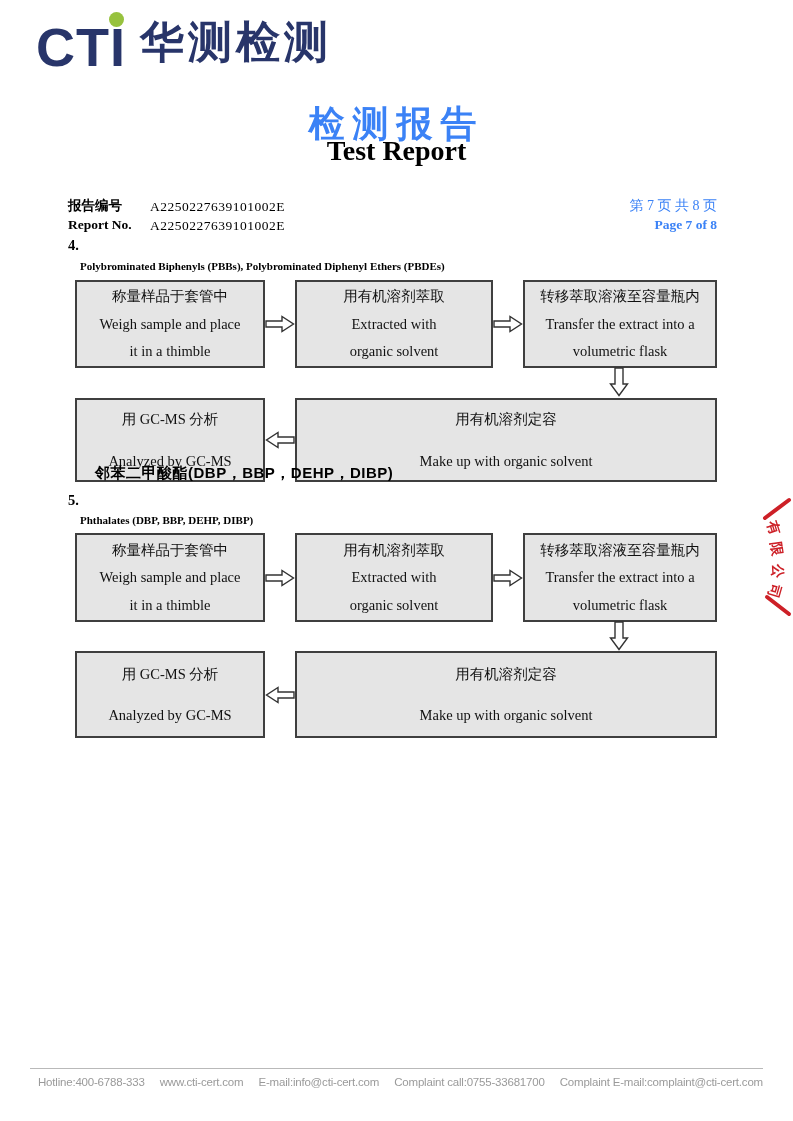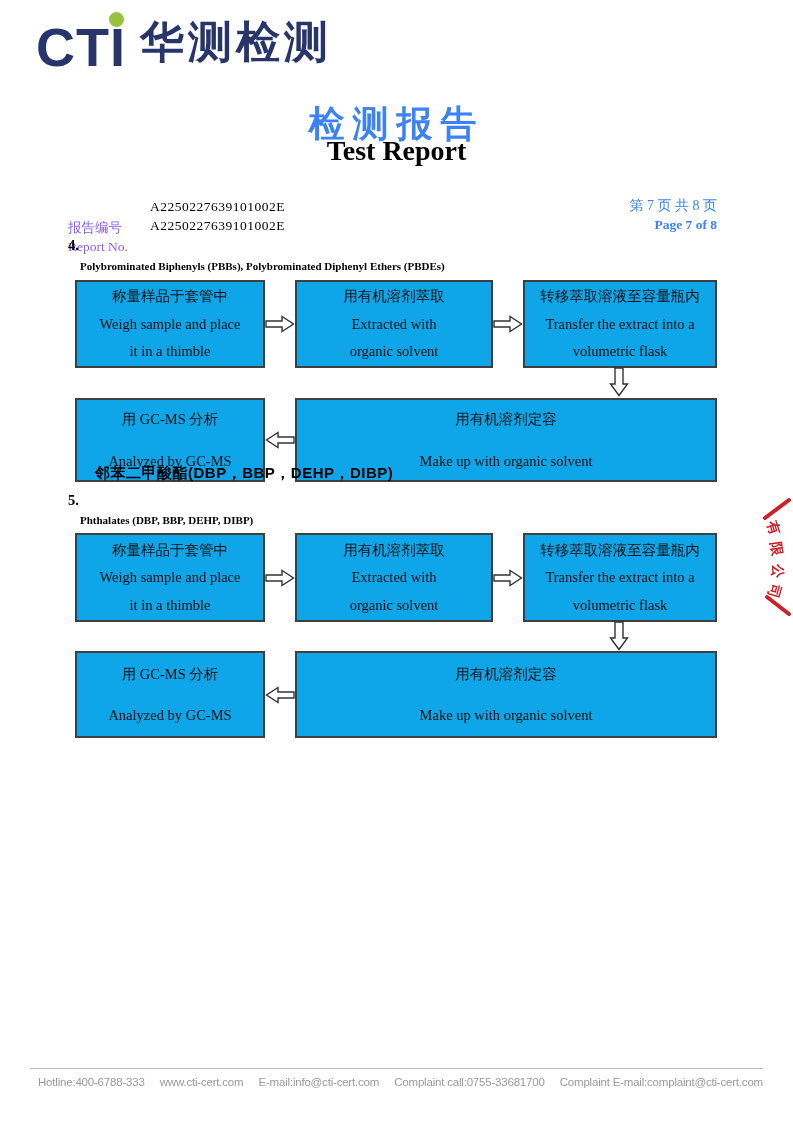--- a/index.html
+++ b/index.html
@@ -36,35 +36,35 @@
     position:absolute; left:0; right:0; top:100px;
     text-align:center; font-size:36px; font-weight:600;
     letter-spacing:8px; color:#3b82f6;
   }
   .title-en {
     position:absolute; left:0; right:0; top:135px;
     text-align:center; font-size:28px; font-weight:bold; color:#000;
   }
 
   
-  .meta-label { position:absolute; left:68px; font-weight:normal; font-size:13.5px; color:#8b5cf6;margin-top:22px; }
+  .meta-label { position:absolute; left:68px; font-weight:bold; font-size:13.5px; color:#000000; }
   .meta-value { position:absolute; left:150px; font-size:13.5px; color:#000; letter-spacing:0.5px; }
   .meta-page  { position:absolute; right:76px; font-size:14px; color:#3b82f6; text-align:right; }
 
   
   .sec-num { position:absolute; left:68px; font-weight:bold; font-size:14.5px; }
   .sec-cn  { position:absolute; left:95px; font-weight:bold; font-size:15px;
              font-family:"Liberation Sans","DejaVu Sans",sans-serif; letter-spacing:0.5px; }
   .sec-en  { position:absolute; left:80px; font-weight:bold; font-size:11px; }
 
   
   .flow-box {
     position:absolute;
     border:2px solid #3f3f3f;
-    background:#0ea5e9;
+    background:#e5e5e5;
     display:flex; flex-direction:column;
     align-items:center; justify-content:center;
     text-align:center;
     font-size:14.5px; color:#111; line-height:1;
   }
   .flow-box.g3 { gap:13px; }
   .flow-box.g2 { gap:27px; }
   .arrow { position:absolute; }
 
   

